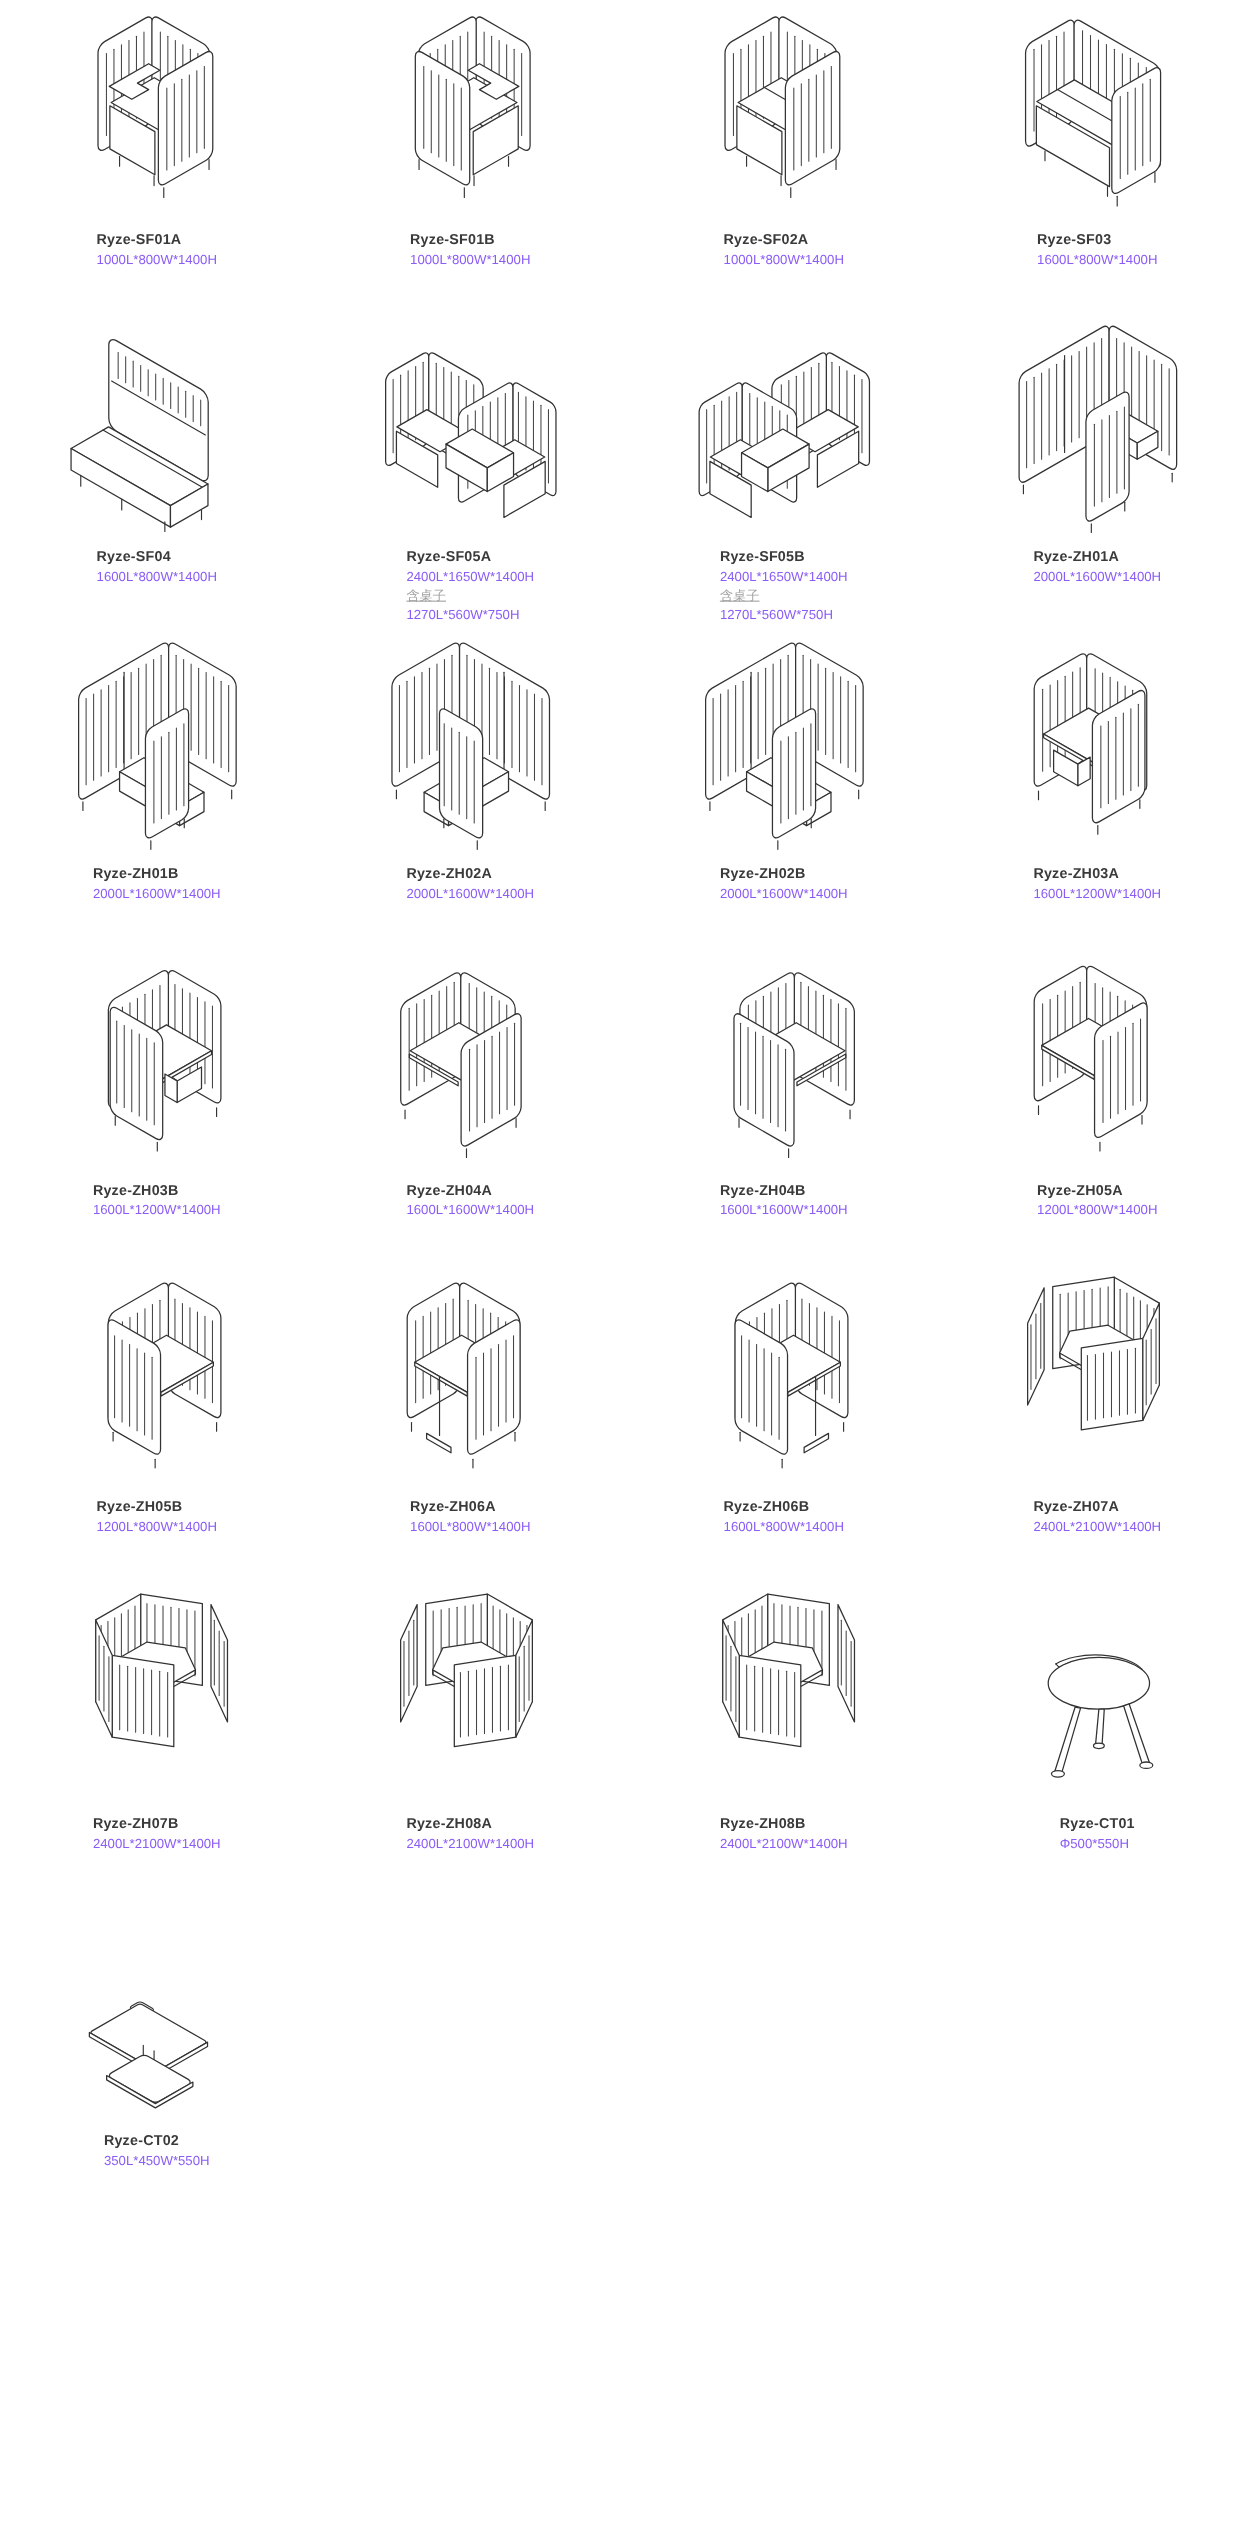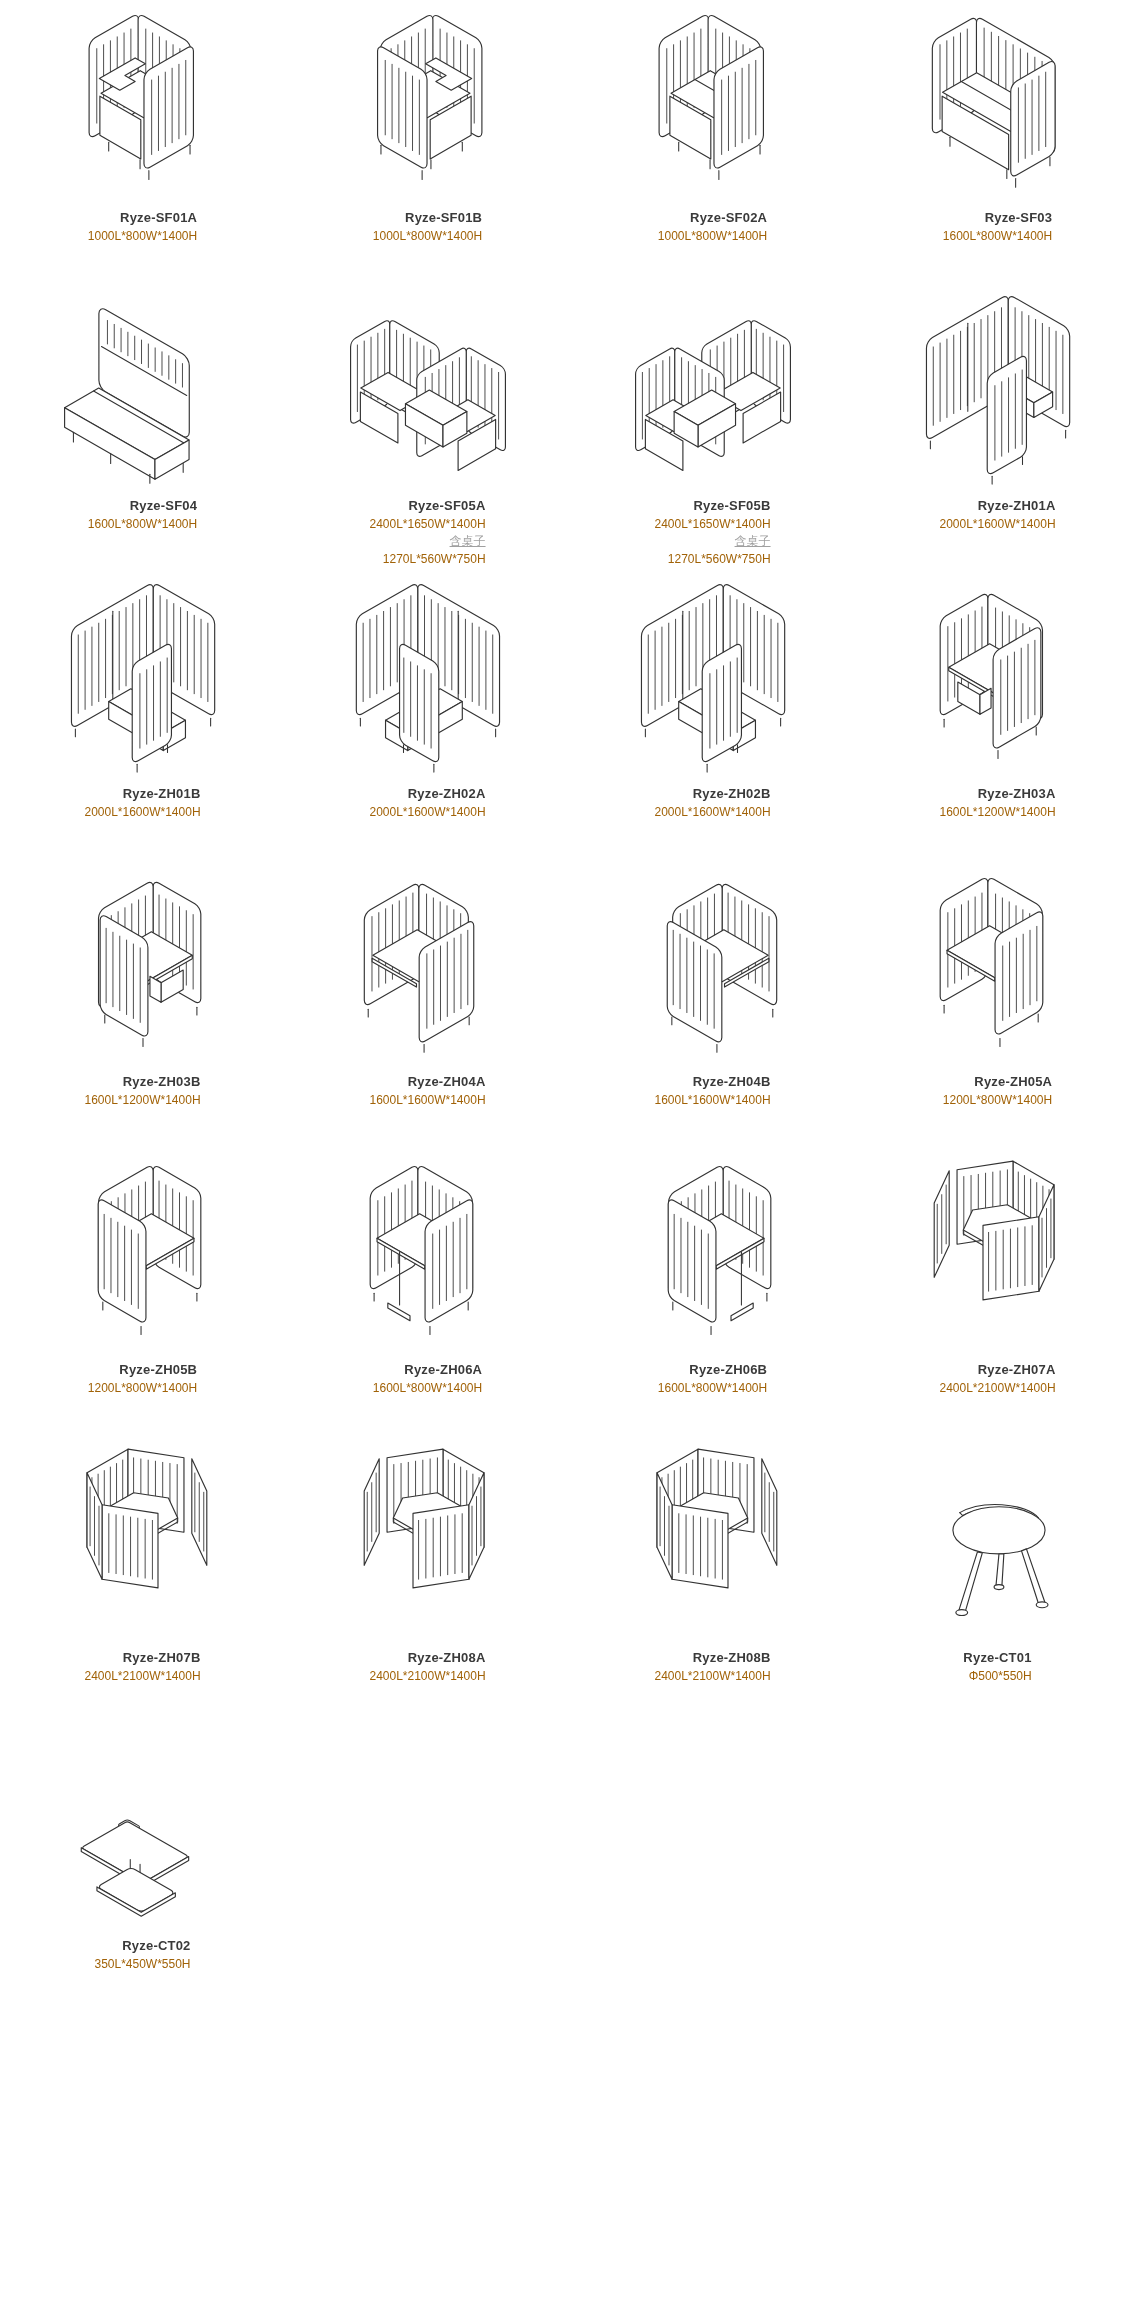--- a/index.html
+++ b/index.html
@@ -2,23 +2,23 @@
 <html><head>
 <meta charset="utf-8">
 <style>
   html,body{margin:0;padding:0;background:#ffffff;}
   body{font-family:"Liberation Sans", sans-serif;}
   .page{width:1140px;background:#fff;}
   .grid{display:grid;grid-template-columns:repeat(4,285px);grid-auto-rows:288px;}
   .cell{display:flex;flex-direction:column;align-items:center;overflow:hidden;}
   .draw{height:202px;display:flex;align-items:flex-end;justify-content:center;}
   .draw svg{width:200px;height:196px;}
-  .label{margin-top:8px;text-align:right;}
+  .label{margin-top:8px;text-align:left;}
   .name{font-size:13px;font-weight:bold;color:#3a3a3a;letter-spacing:.2px;line-height:1.25;}
-  .dims{font-size:12px;color:#a16207;line-height:1.3;margin-top:3px;}
+  .dims{font-size:12px;color:#8b5cf6;line-height:1.3;margin-top:3px;}
   .note{font-size:12px;color:#a0a0a0;line-height:1.3;margin-top:1px;text-decoration:underline;}
   
   .p{fill:#fff;stroke:#333;stroke-width:1.15;stroke-linejoin:round;}
   .w{fill:#fff;stroke:#333;stroke-width:1.15;stroke-linejoin:round;}
   .e{fill:none;stroke:#333;stroke-width:1.05;stroke-linecap:round;stroke-linejoin:round;}
   .s line{stroke:#454545;stroke-width:.95;stroke-linecap:round;}
   svg *{vector-effect:non-scaling-stroke;}
   .defs-holder{position:absolute;width:0;height:0;overflow:hidden;}
 </style>
 </head>

